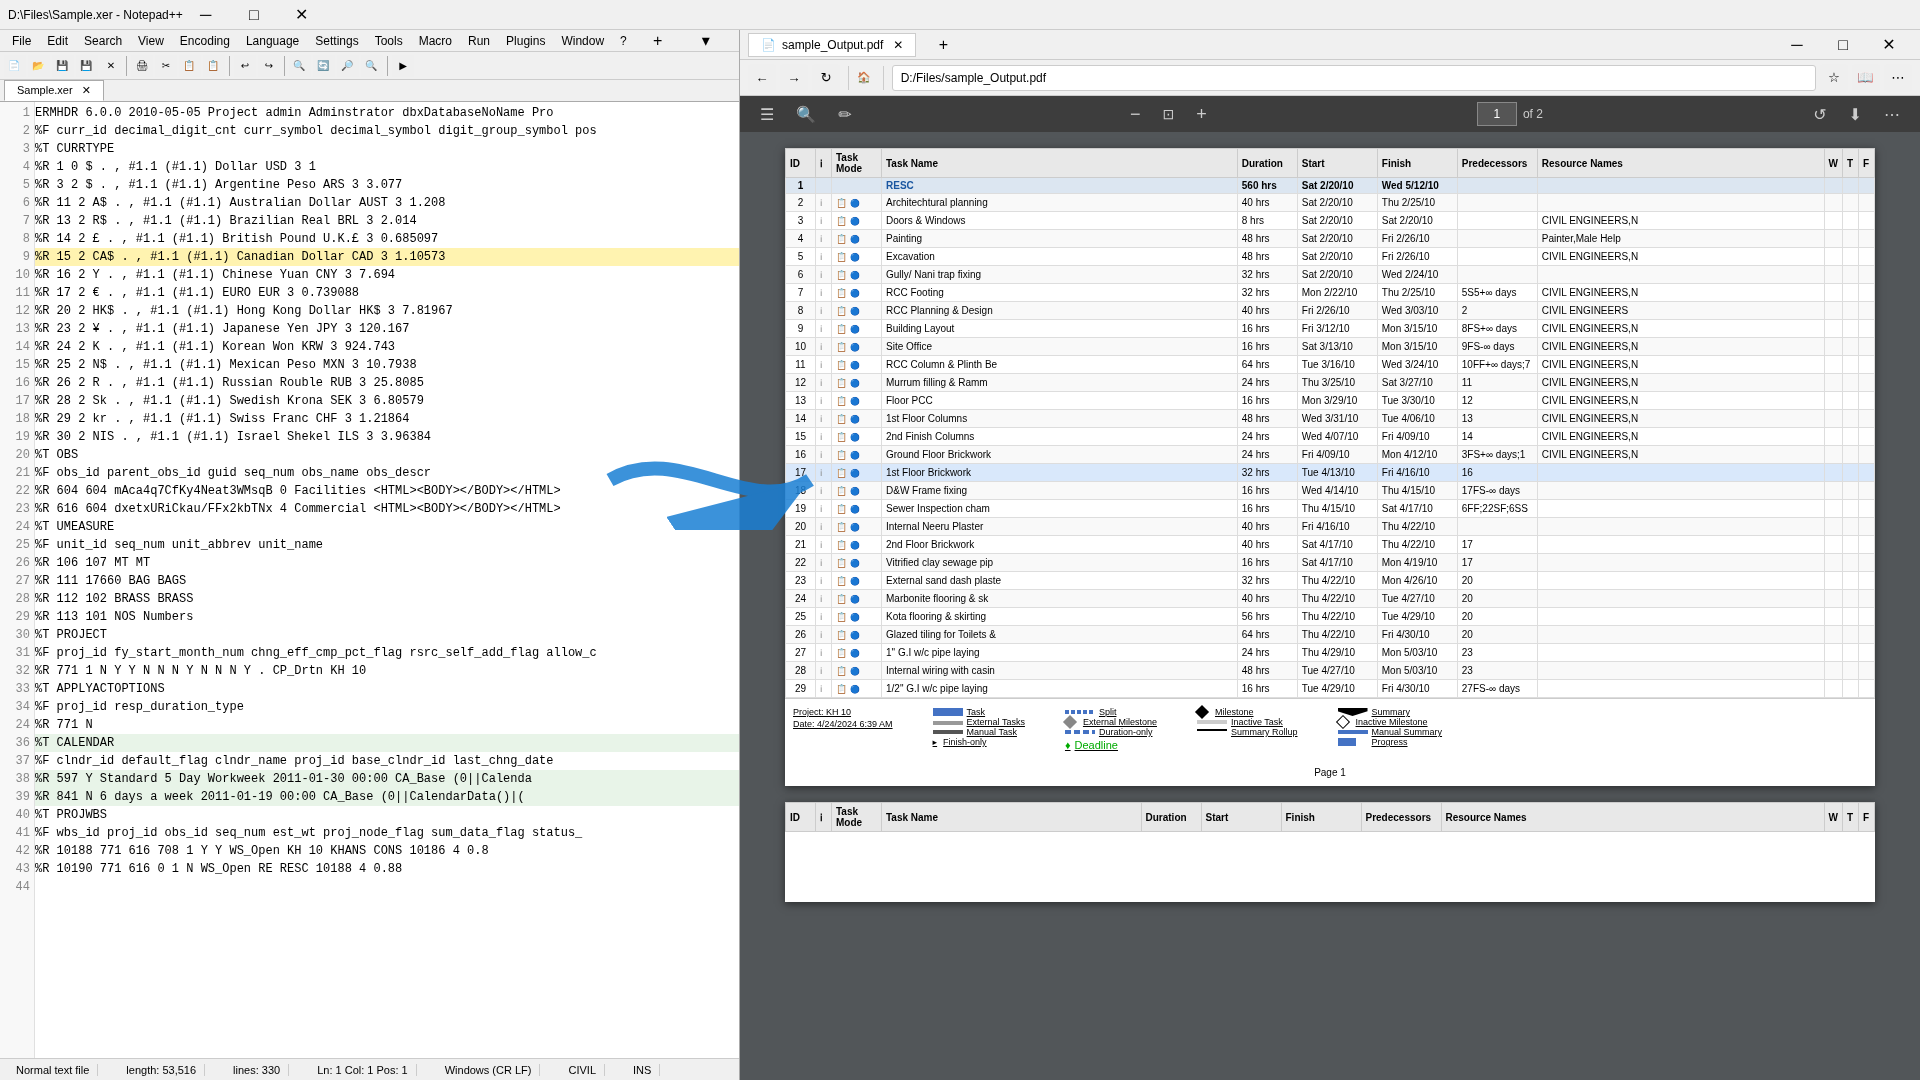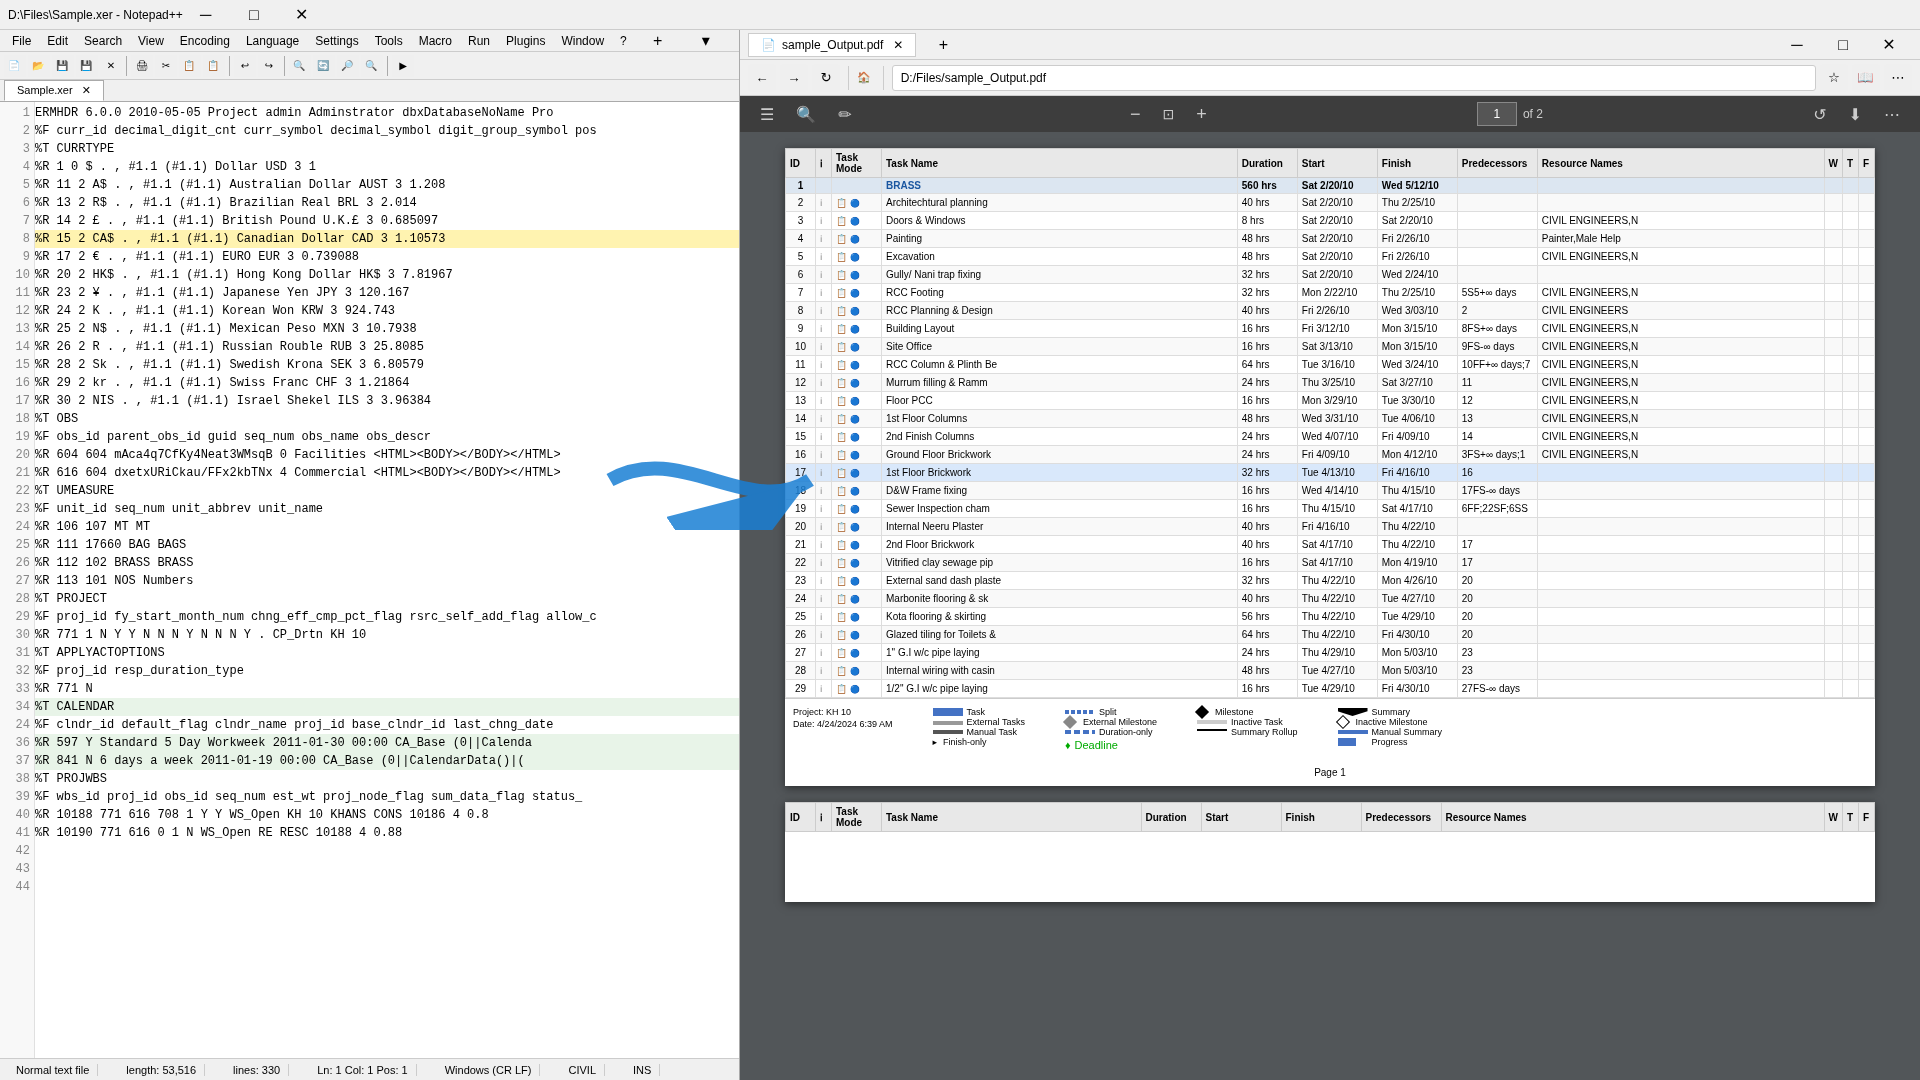--- a/index.html
+++ b/index.html
@@ -183,24 +183,26 @@
             <div>42</div>
             <div>43</div>
             <div>44</div>
           </div>
       </div>
       <div id="text-lines" style="font-family:'Courier New',monospace; font-size:12px; line-height:18px; padding:2px 0; flex:1; overflow:hidden; white-space:nowrap; color:#000;">
           <div>ERMHDR   6.0.0    2010-05-05  Project admin   Adminstrator    dbxDatabaseNoName    Pro</div>
           <div>%F  curr_id decimal_digit_cnt    curr_symbol decimal_symbol  digit_group_symbol  pos</div>
           <div>%T  CURRTYPE</div>
           <div>%R  1   0   $   .   ,   #1.1    (#1.1)  Dollar  USD 3   1</div>
+          <div>%R  3   2   $   .   ,   #1.1    (#1.1)  Argentine Peso  ARS 3   3.077</div>
           <div>%R  11  2   A$  .   ,   #1.1    (#1.1)  Australian Dollar   AUST    3   1.208</div>
           <div>%R  13  2   R$  .   ,   #1.1    (#1.1)  Brazilian Real  BRL 3   2.014</div>
           <div>%R  14  2   £   .   ,   #1.1    (#1.1)  British Pound   U.K.£   3   0.685097</div>
           <div style="background: rgb(255, 243, 176);">%R  15  2   CA$ .   ,   #1.1    (#1.1)  Canadian Dollar CAD 3   1.10573</div>
+          <div>%R  16  2   Y   .   ,   #1.1    (#1.1)  Chinese Yuan    CNY 3   7.694</div>
           <div>%R  17  2   €   .   ,   #1.1    (#1.1)  EURO    EUR 3   0.739088</div>
           <div>%R  20  2   HK$ .   ,   #1.1    (#1.1)  Hong Kong Dollar    HK$ 3   7.81967</div>
           <div>%R  23  2   ¥   .   ,   #1.1    (#1.1)  Japanese Yen    JPY 3   120.167</div>
           <div>%R  24  2   K   .   ,   #1.1    (#1.1)  Korean Won  KRW 3   924.743</div>
           <div>%R  25  2   N$  .   ,   #1.1    (#1.1)  Mexican Peso    MXN 3   10.7938</div>
           <div>%R  26  2   R   .   ,   #1.1    (#1.1)  Russian Rouble  RUB 3   25.8085</div>
           <div>%R  28  2   Sk  .   ,   #1.1    (#1.1)  Swedish Krona   SEK 3   6.80579</div>
           <div>%R  29  2   kr  .   ,   #1.1    (#1.1)  Swiss Franc CHF 3   1.21864</div>
           <div>%R  30  2   NIS .   ,   #1.1    (#1.1)  Israel Shekel   ILS 3   3.96384</div>
           <div>%T  OBS</div>
@@ -304,21 +306,21 @@
               <th style="width:16px;">W</th>
               <th style="width:16px;">T</th>
               <th style="width:16px;">F</th>
             </tr>
           </thead>
           <tbody id="gantt-rows-1">
               <tr style="font-weight: bold; background: rgb(220, 230, 241);">
                 <td class="row-id">1</td>
                 <td style="width: 16px;"></td>
                 <td class="row-task-mode"></td>
-                <td class="row-task-name" style="color: rgb(26, 86, 160);">BRASS</td>
+                <td class="row-task-name" style="color: rgb(26, 86, 160);">RESC</td>
                 <td class="row-duration">560 hrs</td>
                 <td class="row-start">Sat 2/20/10</td>
                 <td class="row-finish">Wed 5/12/10</td>
                 <td class="row-pred"></td>
                 <td class="row-resource"></td>
                 <td style="width: 16px;"></td>
                 <td style="width: 16px;"></td>
                 <td style="width: 16px;"></td>
               </tr>
               <tr>
@@ -710,21 +712,21 @@
                 <td class="row-pred">27FS-∞ days</td>
                 <td class="row-resource"></td>
                 <td style="width: 16px;"></td>
                 <td style="width: 16px;"></td>
                 <td style="width: 16px;"></td>
               </tr>
             </tbody>
         </table>
 
         <div class="pdf-legend">
-          <div style="display:flex; gap:40px; flex:1;">
+          <div style="display:flex; gap:40px; flex:1;text-decoration:underline;">
             <div>
               <div style="font-size:9px; margin-bottom:2px;">Project: KH 10</div>
               <div style="font-size:9px;">Date: 4/24/2024 6:39 AM</div>
             </div>
             <div>
               <div class="legend-item">
                   <div class="legend-bar task"></div>
                   <span>Task</span>
                 </div>
               <div class="legend-item">

